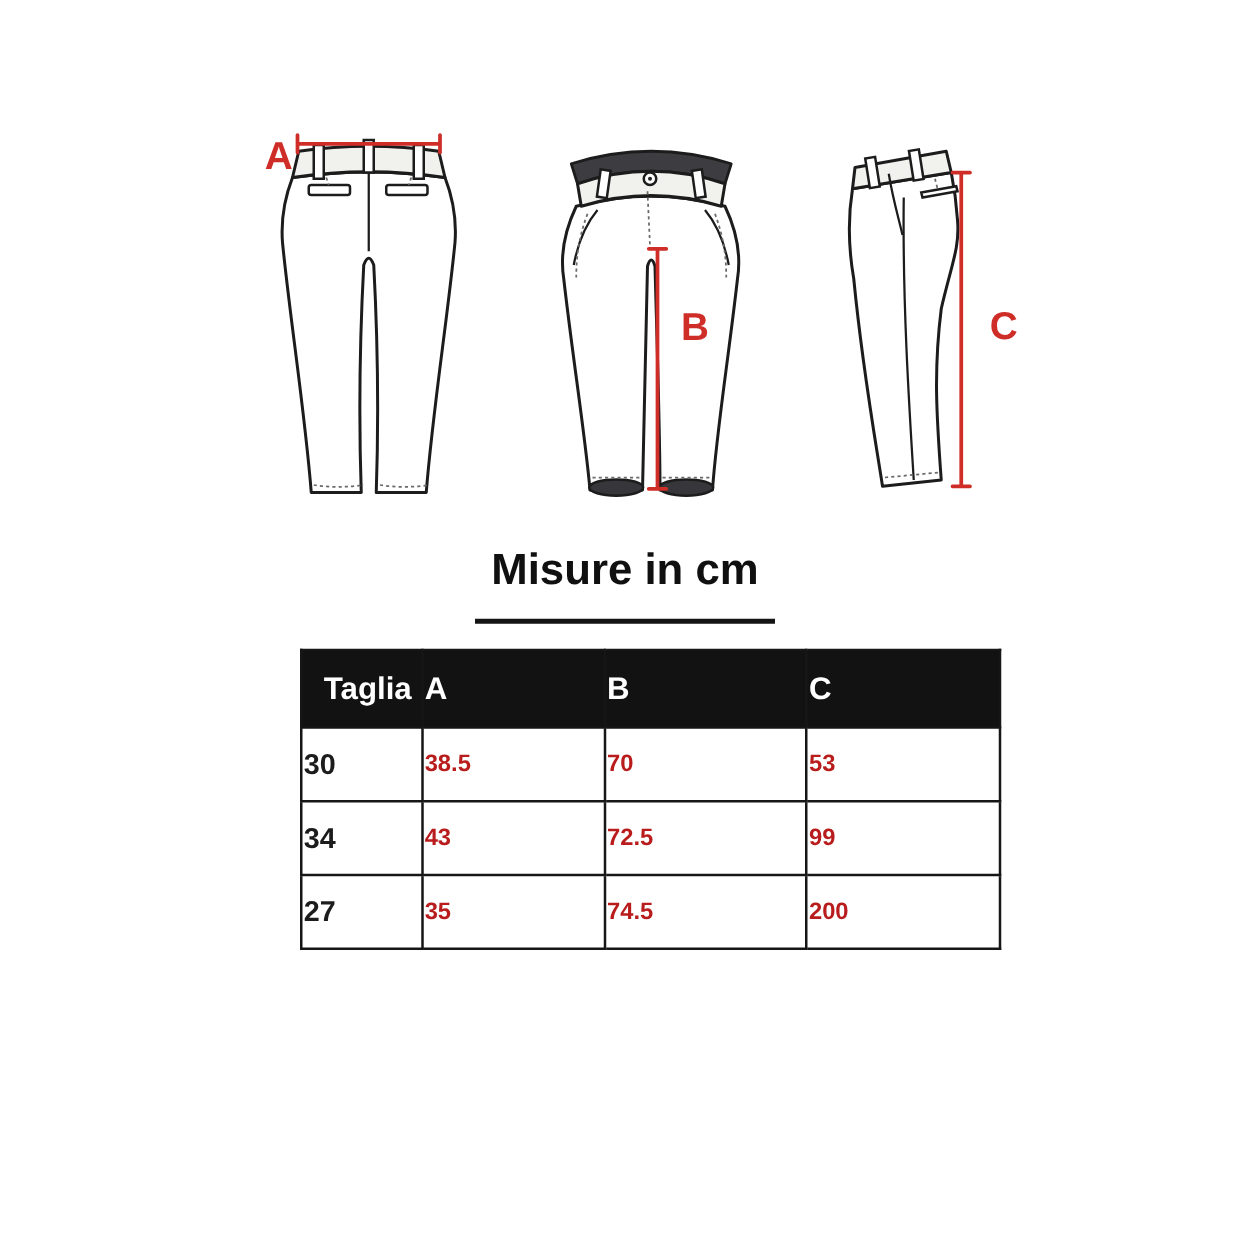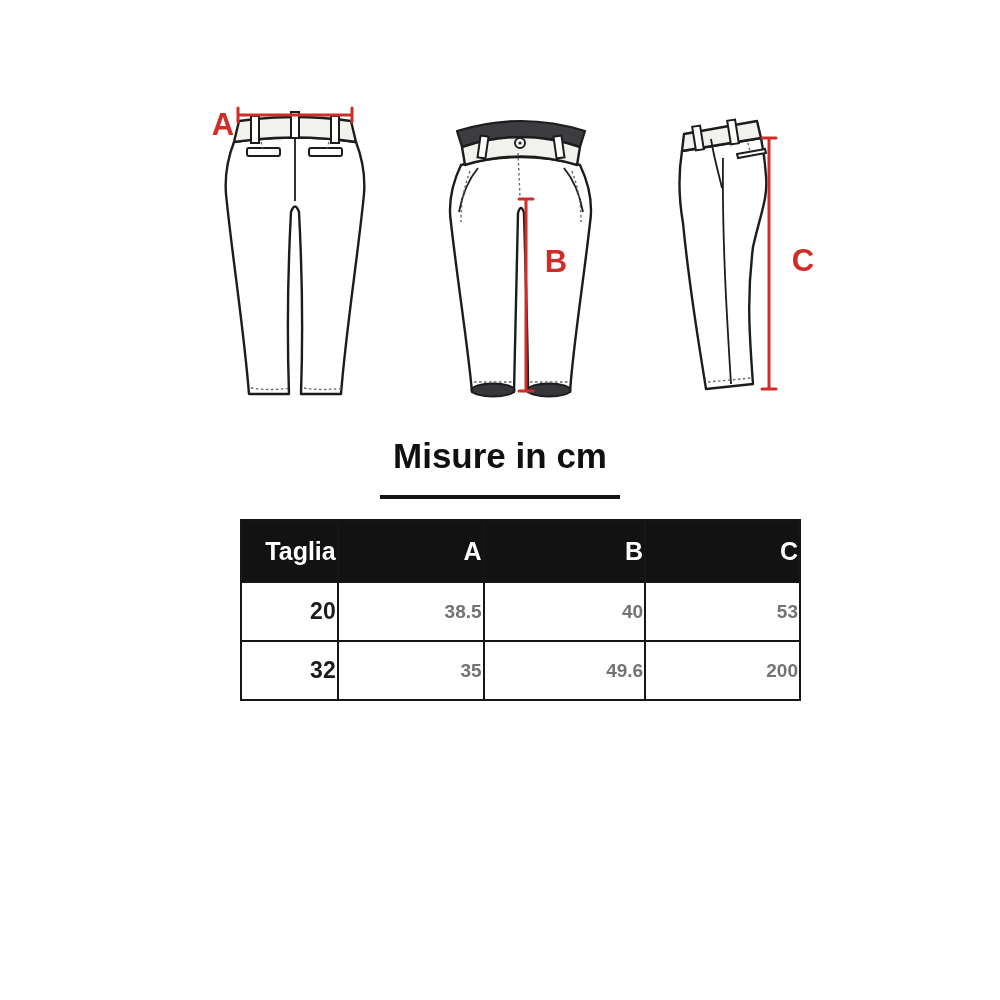--- a/index.html
+++ b/index.html
@@ -21,26 +21,26 @@
              font-family:"Liberation Sans","DejaVu Sans",sans-serif;}
   .title{
     position:absolute;top:436px;left:0;width:100%;text-align:center;
     font-size:35px;font-weight:800;color:#101010;letter-spacing:0px;
   }
   .title-underline{position:absolute;top:495px;left:380px;width:240px;height:4px;background:#141414;}
   table.size-table{
     position:absolute;top:519px;left:240px;width:561px;
     border-collapse:collapse;table-layout:fixed;background:#ffffff;
   }
-  table.size-table th,table.size-table td{border:2px solid #161616;text-align:right;vertical-align:middle;}
+  table.size-table th,table.size-table td{border:2px solid #161616;text-align:left;vertical-align:middle;}
   table.size-table thead tr{height:62px;}
   table.size-table tbody tr{height:59px;}
   table.size-table th{background:#121212;color:#ffffff;font-size:25px;font-weight:800;}
   th.th-taglia{text-align:left;padding-left:17px;font-size:24px;}
-  td{color:#737373;font-weight:700;font-size:19px;}
+  td{color:#b91c1c;font-weight:700;font-size:19px;}
   td.size-col{font-size:23px;font-weight:800;color:#1c1c1c;}
 </style>
 </head>
 <body>
 
 <div class="stage" style="--accent:#cf2e28;">
 
   <svg class="diagram-svg" width="1000" height="430" viewBox="0 0 1000 430">
 
     <g>
@@ -122,26 +122,32 @@
     <thead>
       <tr>
         <th class="th-taglia">Taglia</th>
         <th>A</th>
         <th>B</th>
         <th>C</th>
       </tr>
     </thead>
     <tbody>
       <tr>
-        <td class="size-col">20</td>
+        <td class="size-col">30</td>
         <td>38.5</td>
-        <td>40</td>
+        <td>70</td>
         <td>53</td>
       </tr>
       <tr>
-        <td class="size-col">32</td>
+        <td class="size-col">34</td>
+        <td>43</td>
+        <td>72.5</td>
+        <td>99</td>
+      </tr>
+      <tr>
+        <td class="size-col">27</td>
         <td>35</td>
-        <td>49.6</td>
+        <td>74.5</td>
         <td>200</td>
       </tr>
     </tbody>
   </table>
 </div>
 
 </body></html>

